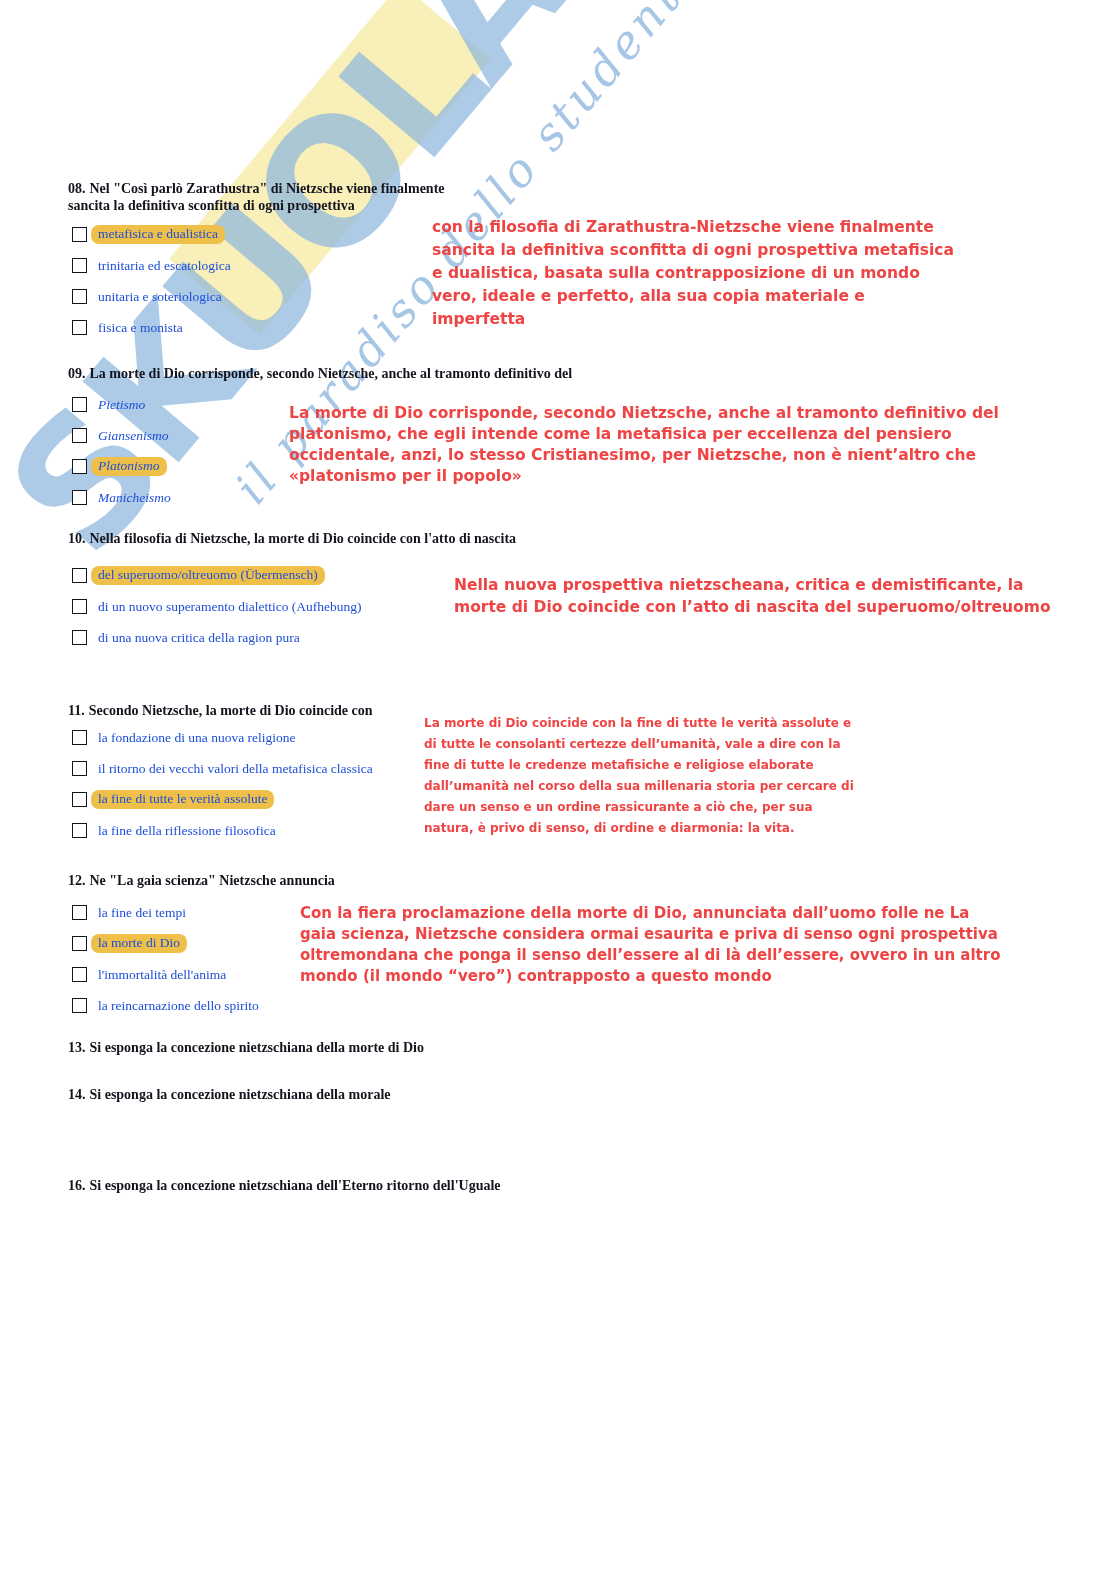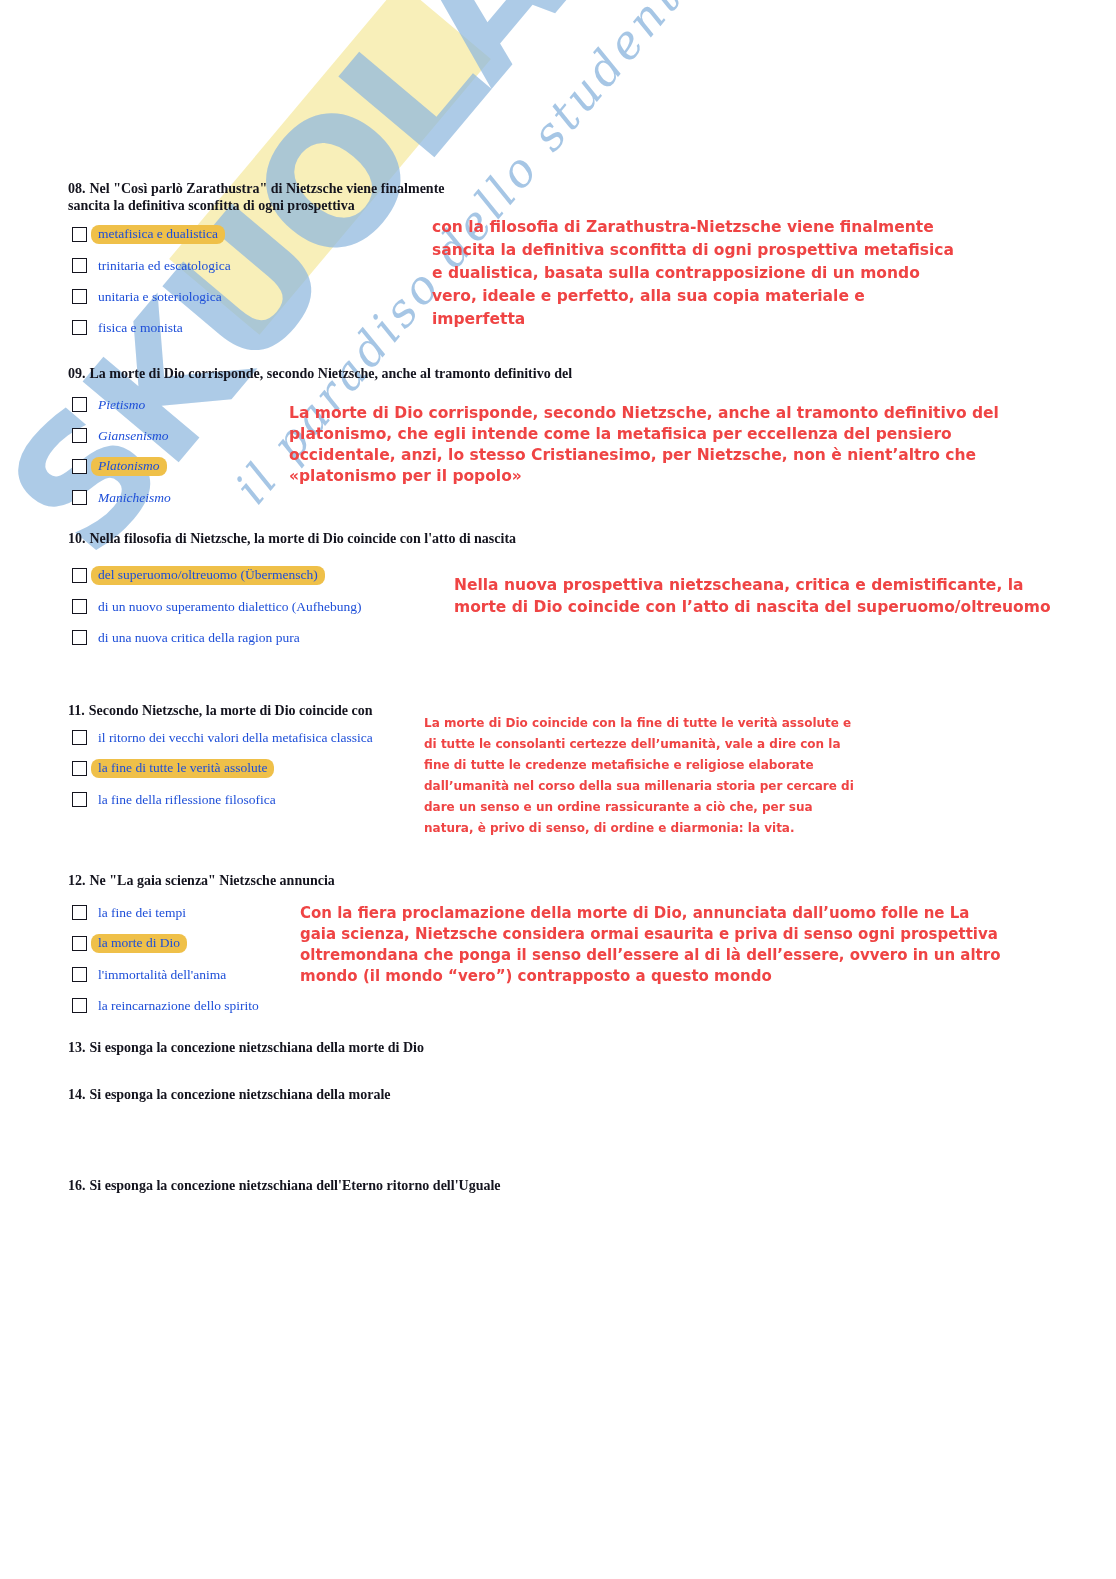--- a/index.html
+++ b/index.html
@@ -174,20 +174,24 @@
         <span class="opt-label">di una nuova critica della ragion pura</span>
       </div>
   </div>
   <div class="ans ans10">Nella nuova prospettiva nietzscheana, critica e demistificante, la
 morte di Dio coincide con l’atto di nascita del superuomo/oltreuomo</div>
 
   <div class="q-header wide" style="left:68px; top:702px;"><span class="q-num">11.</span><span>Secondo Nietzsche, la morte di Dio coincide con</span></div>
   <div class="opts" style="left:72px; top:722px;">
     <div class="opt-row">
         <span class="cbx"></span>
+        <span class="opt-label">la fondazione di una nuova religione</span>
+      </div>
+    <div class="opt-row">
+        <span class="cbx"></span>
         <span class="opt-label">il ritorno dei vecchi valori della metafisica classica</span>
       </div>
     <div class="opt-row">
         <span class="cbx"></span>
         <span class="opt-label hl">la fine di tutte le verità assolute</span>
       </div>
     <div class="opt-row">
         <span class="cbx"></span>
         <span class="opt-label">la fine della riflessione filosofica</span>
       </div>

